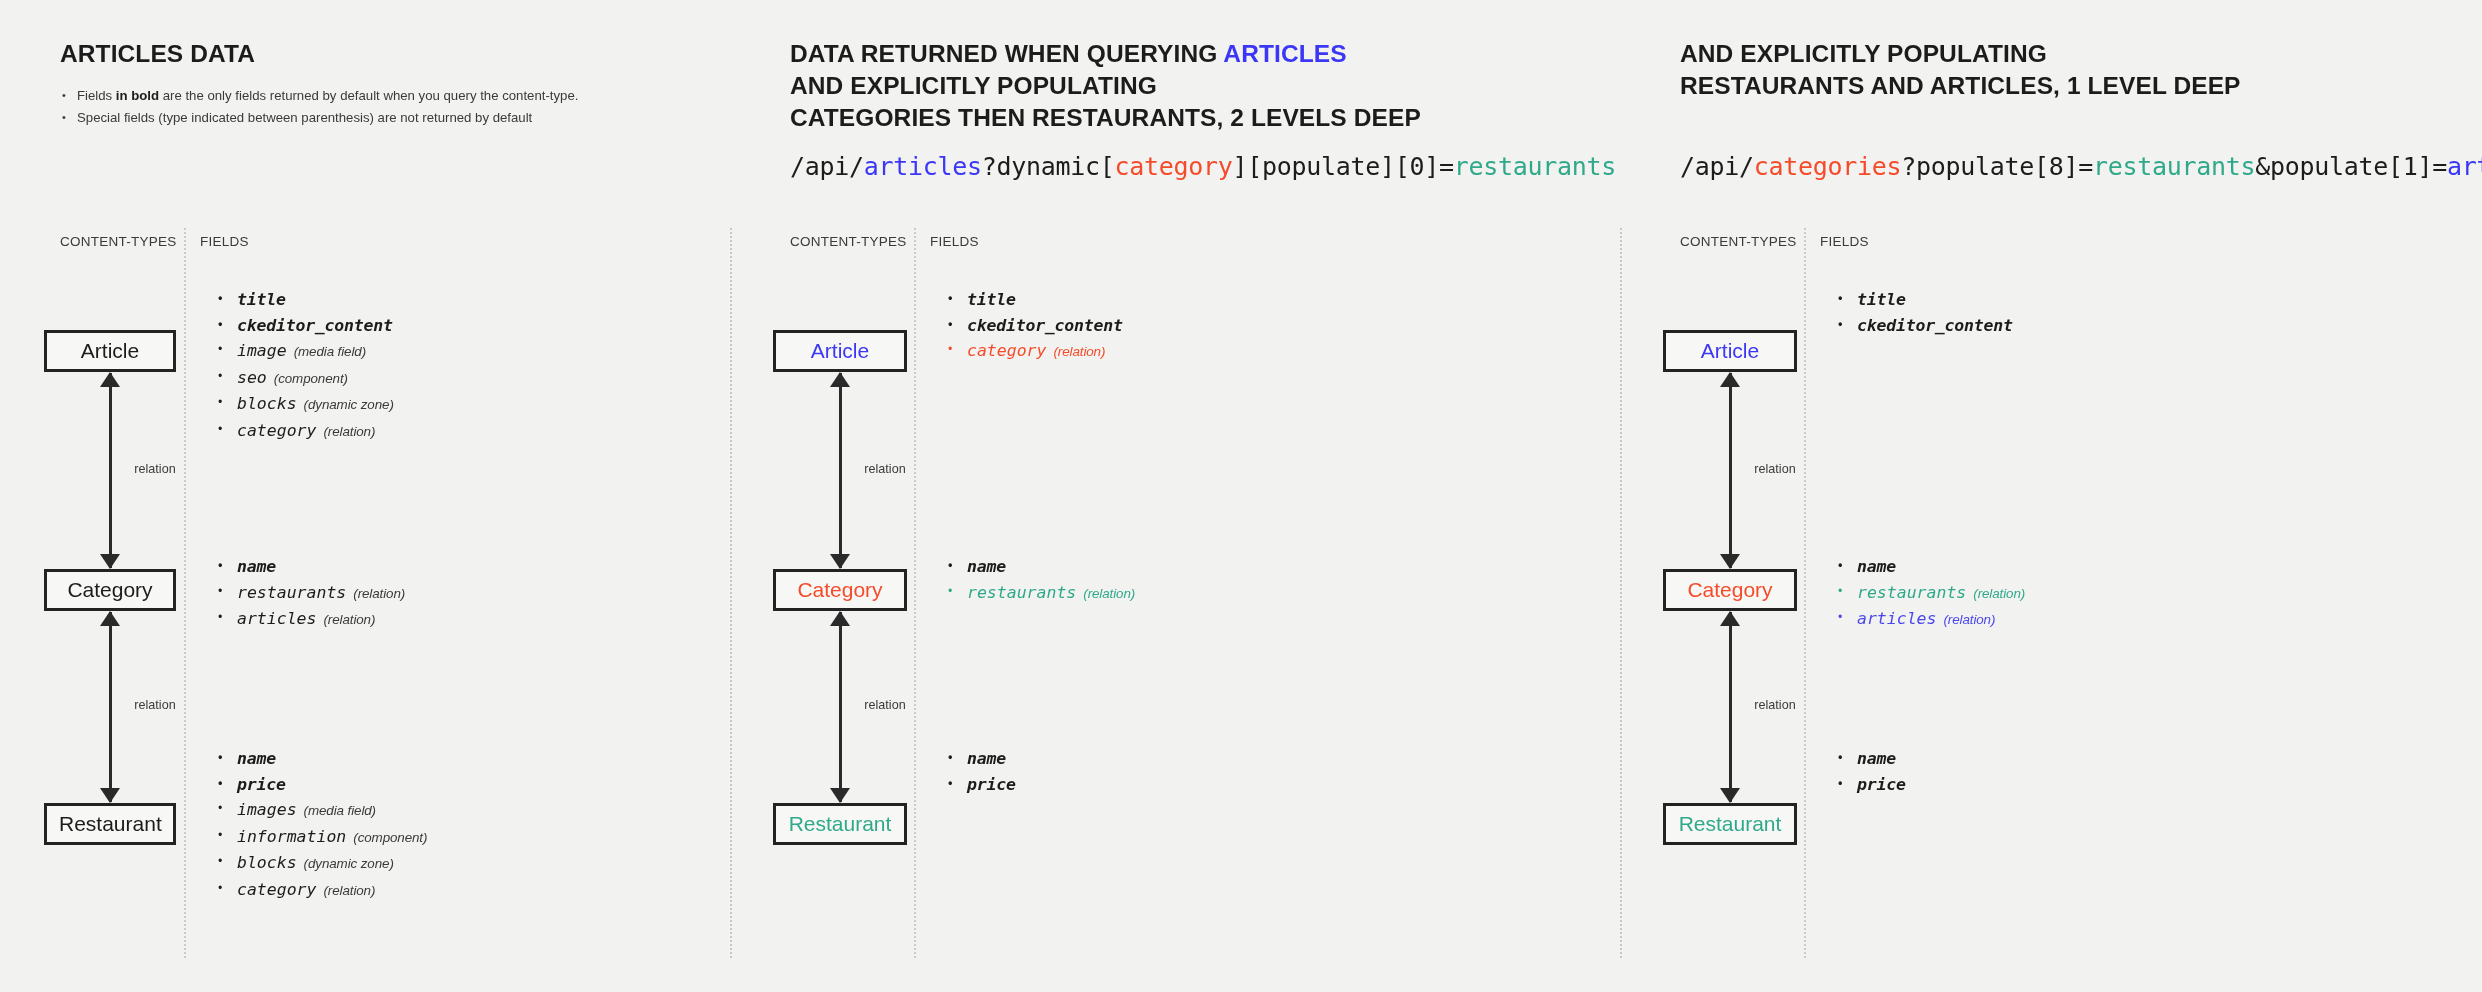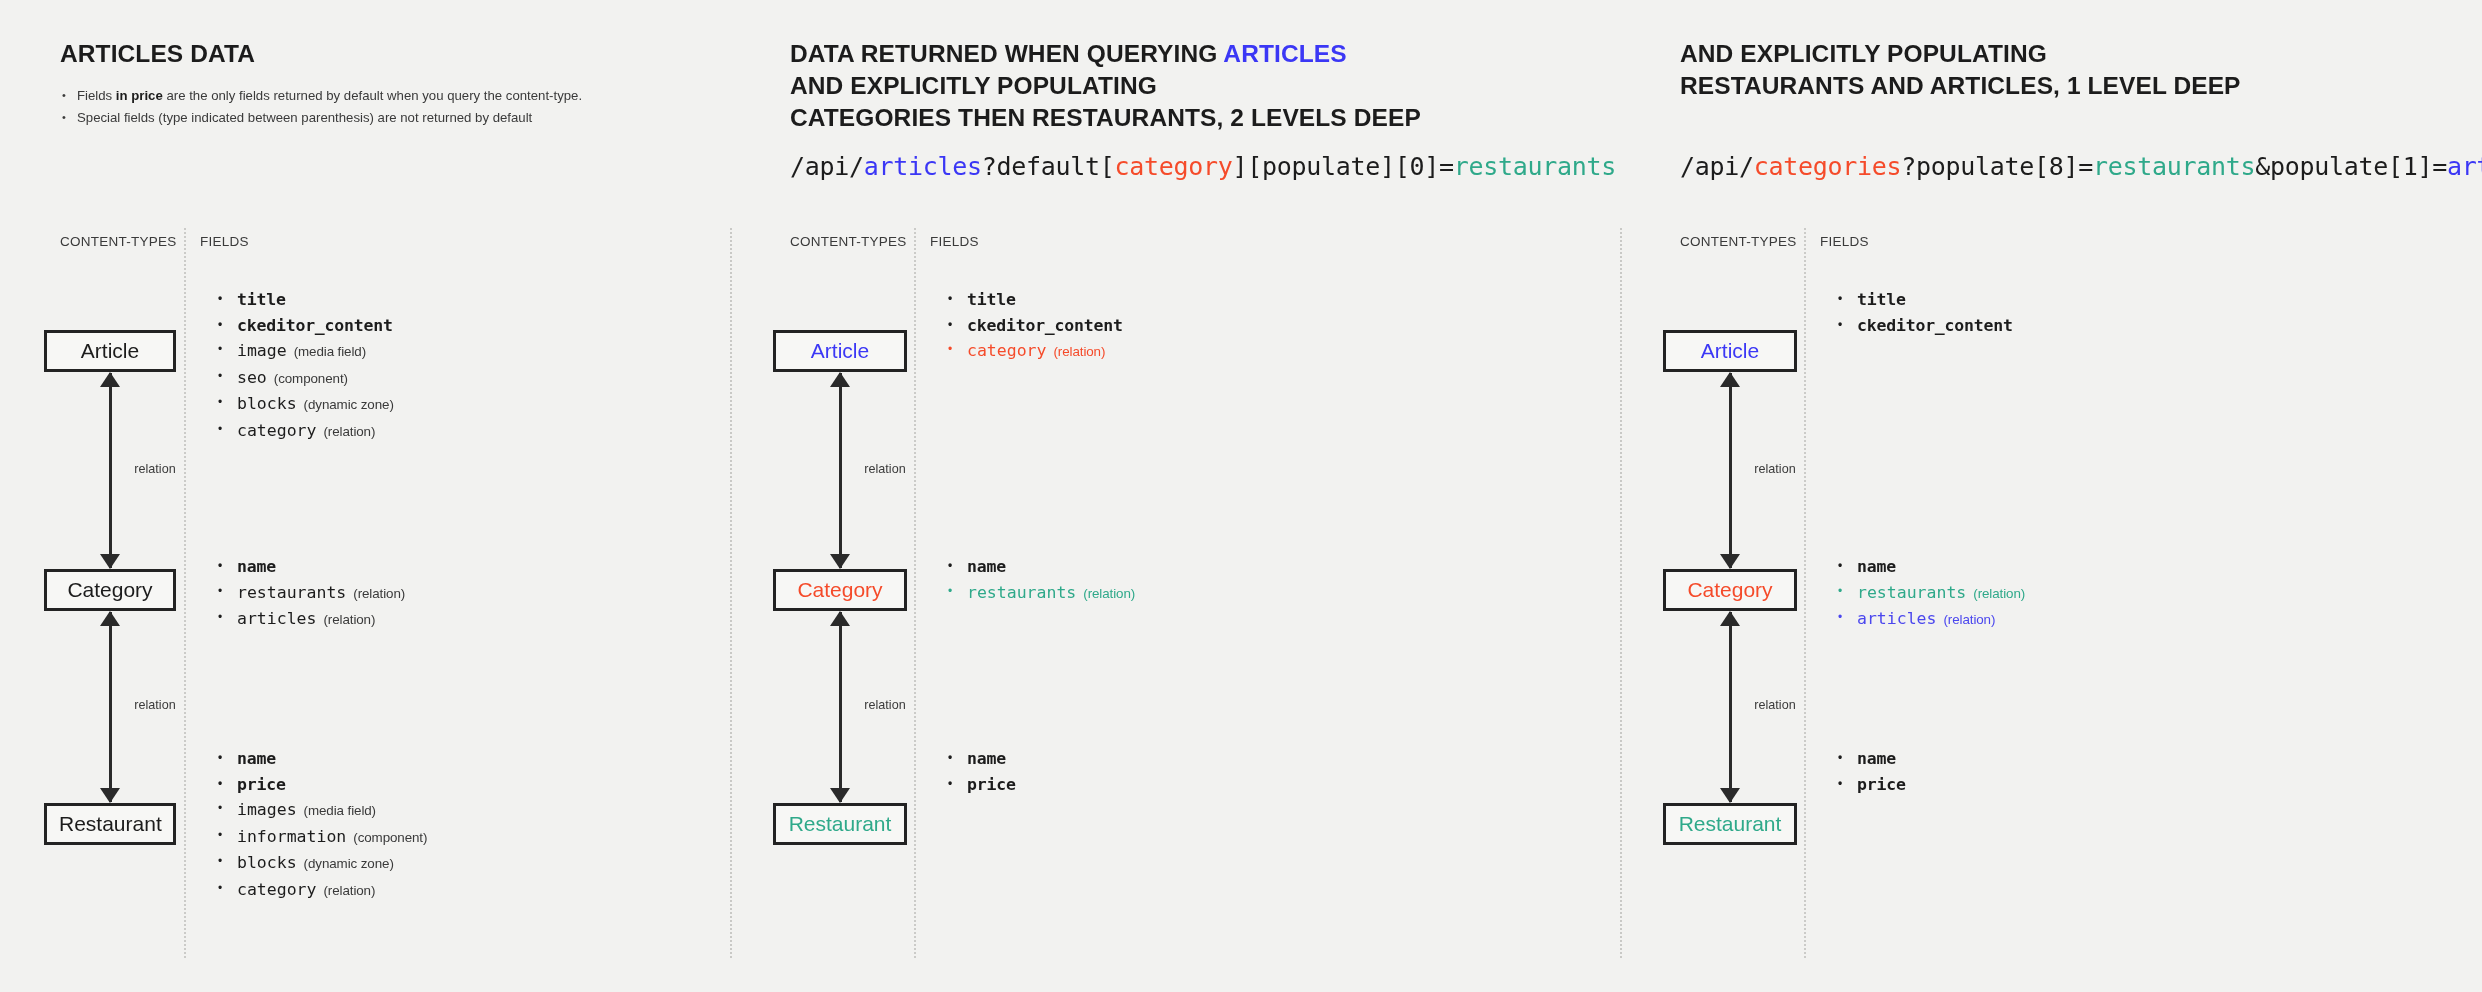--- a/index.html
+++ b/index.html
@@ -182,20 +182,21 @@
   }
   .field-row {
     position: relative;
     padding-left: 24px;
     margin-bottom: 6.5px;
     font-family: "DejaVu Sans Mono", "Liberation Mono", monospace;
     font-size: 16.5px;
     line-height: 19px;
     white-space: nowrap;
     color: #1c1c1c;
+    font-style: italic;
   }
   .field-row::before {
     content: "•";
     position: absolute;
     left: 5px;
     top: -1px;
     font-size: 12px;
     font-family: "Liberation Sans", sans-serif;
   }
   .field-row.strong {
@@ -222,21 +223,21 @@
 </head>
 <body>
 
 <div class="page" id="page-root">
     <div class="panel panel-1">
       <div class="heading" style="left: 60px; top: 38px;">
         <div>ARTICLES DATA</div>
       </div>
       <div class="intro">
         <ul>
-          <li>Fields <b>in price</b> are the only fields returned by default when you query the content-type.</li>
+          <li>Fields <b>in bold</b> are the only fields returned by default when you query the content-type.</li>
           <li>Special fields (type indicated between parenthesis) are not returned by default</li>
         </ul>
       </div>
       <div class="col-label" style="left: 60px;">CONTENT-TYPES</div>
       <div class="col-label" style="left: 200px;">FIELDS</div>
       <div class="inner-sep" style="left: 184px;"></div>
       <div class="node" style="left: 44px; top: 330px; width: 132px;">Article</div>
       <div class="connector" style="left: 97px; top: 373px; height: 195px;">
         <div class="shaft"></div>
         <div class="head up"></div>
@@ -278,21 +279,21 @@
           <li class="field-row"><span>category</span><span class="ftype">(relation)</span></li>
         </ul>
       </div>
     </div>
     <div class="panel panel-2">
       <div class="heading" style="left: 60px; top: 38px;">
         <div>DATA RETURNED WHEN QUERYING <span class="kw-blue">ARTICLES</span></div>
         <div>AND EXPLICITLY POPULATING</div>
         <div>CATEGORIES THEN RESTAURANTS, 2 LEVELS DEEP</div>
       </div>
-      <div class="api-path" style="left: 60px; top: 152px;"><span>/api/</span><span class="kw-blue">articles</span><span>?default[</span><span class="kw-red">category</span><span>][populate][0]=</span><span class="kw-teal">restaurants</span></div>
+      <div class="api-path" style="left: 60px; top: 152px;"><span>/api/</span><span class="kw-blue">articles</span><span>?dynamic[</span><span class="kw-red">category</span><span>][populate][0]=</span><span class="kw-teal">restaurants</span></div>
       <div class="col-label" style="left: 60px;">CONTENT-TYPES</div>
       <div class="col-label" style="left: 200px;">FIELDS</div>
       <div class="inner-sep" style="left: 184px;"></div>
       <div class="node c-blue" style="left: 43px; top: 330px; width: 134px;">Article</div>
       <div class="connector" style="left: 97px; top: 373px; height: 195px;">
         <div class="shaft"></div>
         <div class="head up"></div>
         <div class="head down"></div>
       </div>
       <div class="rel-label" style="left: 110px; top: 461.5px;">relation</div>

